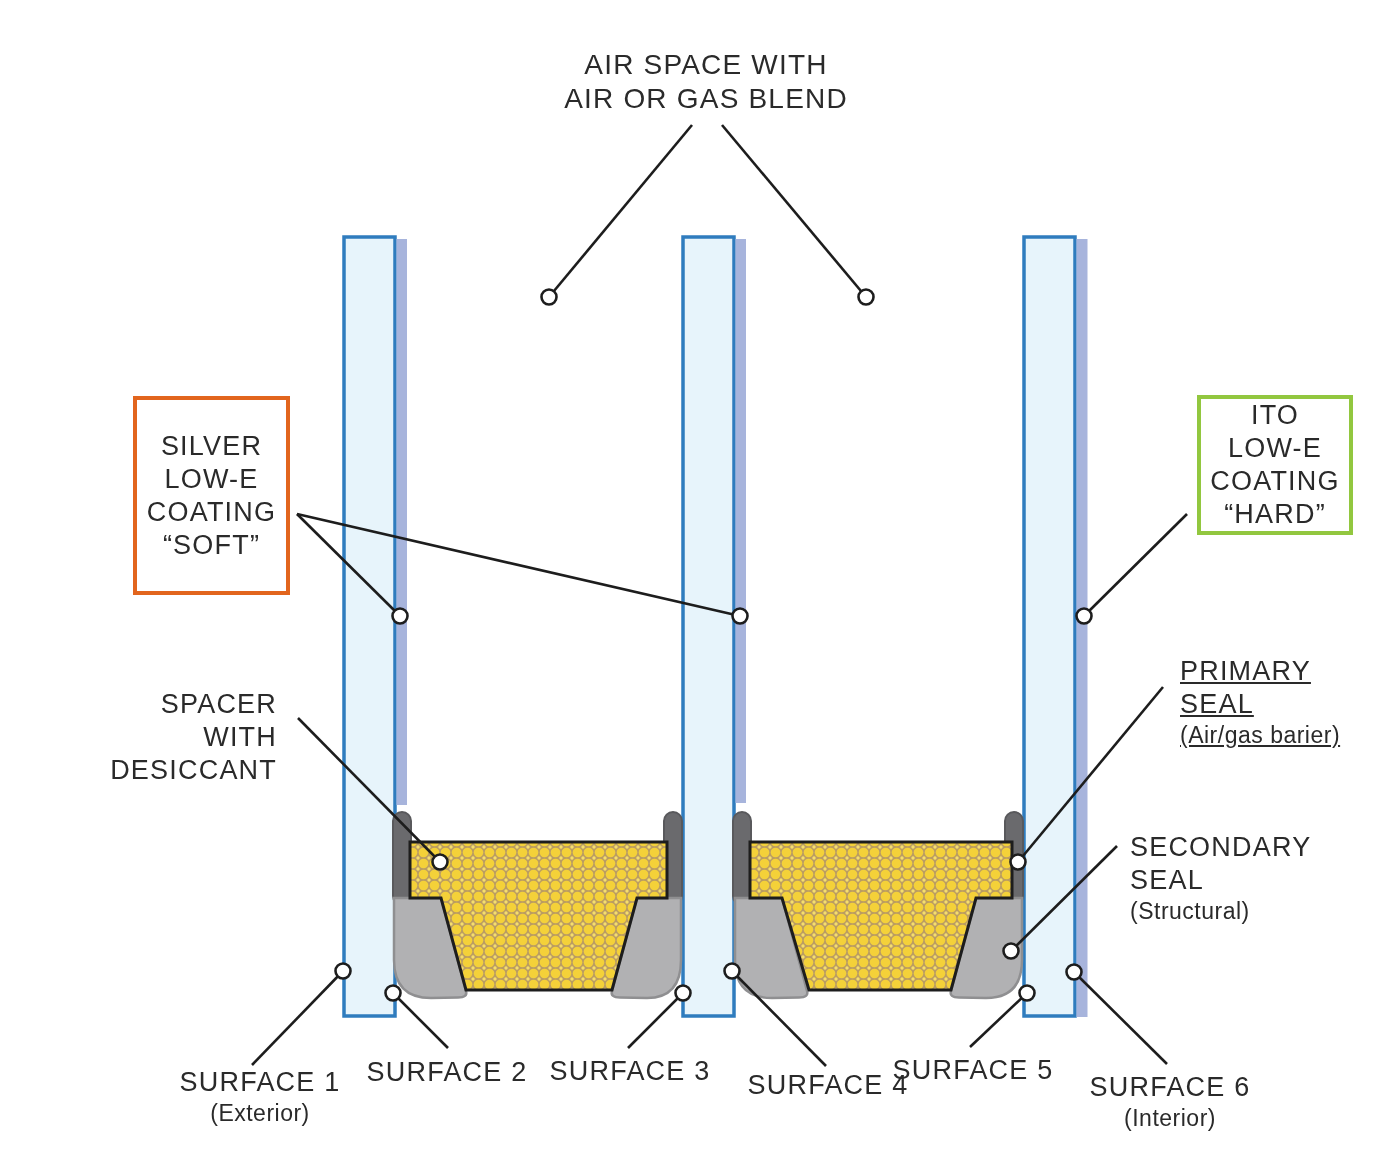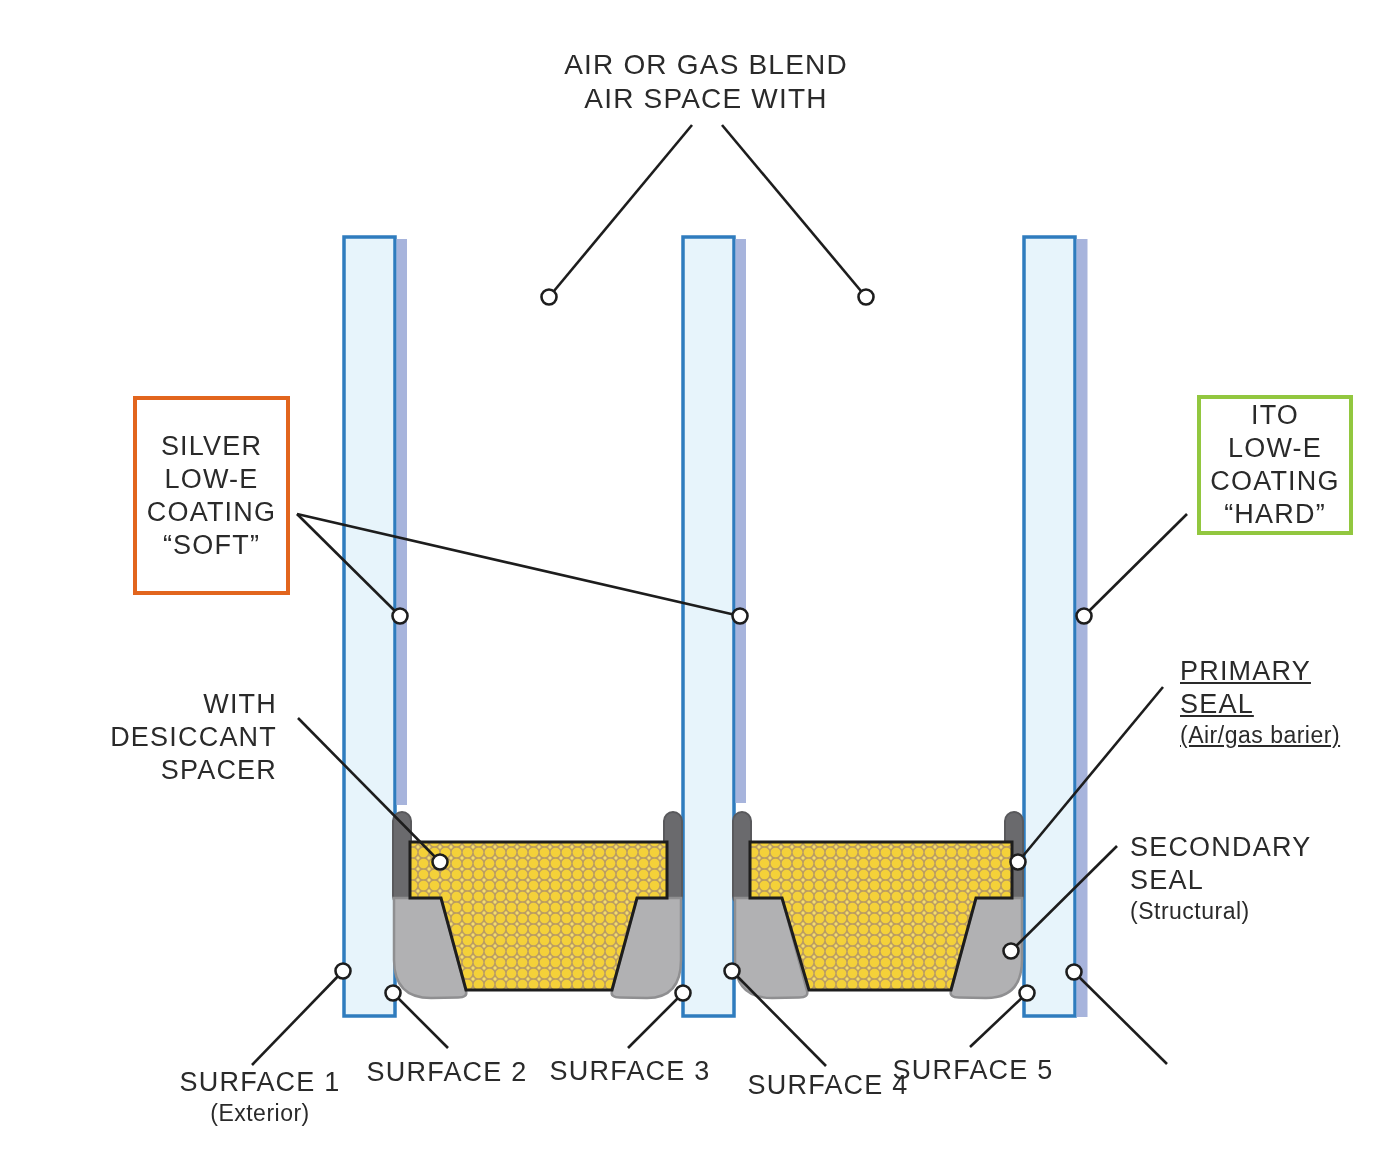--- a/index.html
+++ b/index.html
@@ -98,41 +98,41 @@
       <circle cx="343" cy="971" r="7.5"></circle>
       <circle cx="393" cy="993" r="7.5"></circle>
       <circle cx="683" cy="993" r="7.5"></circle>
       <circle cx="732" cy="971" r="7.5"></circle>
       <circle cx="1027" cy="993" r="7.5"></circle>
       <circle cx="1074" cy="972" r="7.5"></circle>
     </g>
   </svg>
 
   <div class="lbl airspace">
+    <span>AIR SPACE WITH</span>
     <span>AIR OR GAS BLEND</span>
-    <span>AIR SPACE WITH</span>
   </div>
 
   <div class="box box-silver">
     <span>SILVER</span>
     <span>LOW-E</span>
     <span>COATING</span>
     <span>“SOFT”</span>
   </div>
 
   <div class="box box-ito">
     <span>ITO</span>
     <span>LOW-E</span>
     <span>COATING</span>
     <span>“HARD”</span>
   </div>
 
   <div class="lbl right spacer-lbl">
+    <span>SPACER</span>
     <span>WITH DESICCANT</span>
-    <span>SPACER</span>
   </div>
 
   <div class="lbl primary-lbl">
     <span>PRIMARY</span>
     <span>SEAL</span>
     <span class="sub">(Air/gas barier)</span>
   </div>
 
   <div class="lbl secondary-lbl">
     <span>SECONDARY</span>
@@ -149,14 +149,18 @@
   </div>
   <div class="lbl center surf s3">
     <span>SURFACE 3</span>
   </div>
   <div class="lbl center surf s4">
     <span>SURFACE 4</span>
   </div>
   <div class="lbl center surf s5">
     <span>SURFACE 5</span>
   </div>
+  <div class="lbl center surf s6">
+    <span>SURFACE 6</span>
+    <span class="sub">(Interior)</span>
+  </div>
 
 </div>
 
 </body></html>

